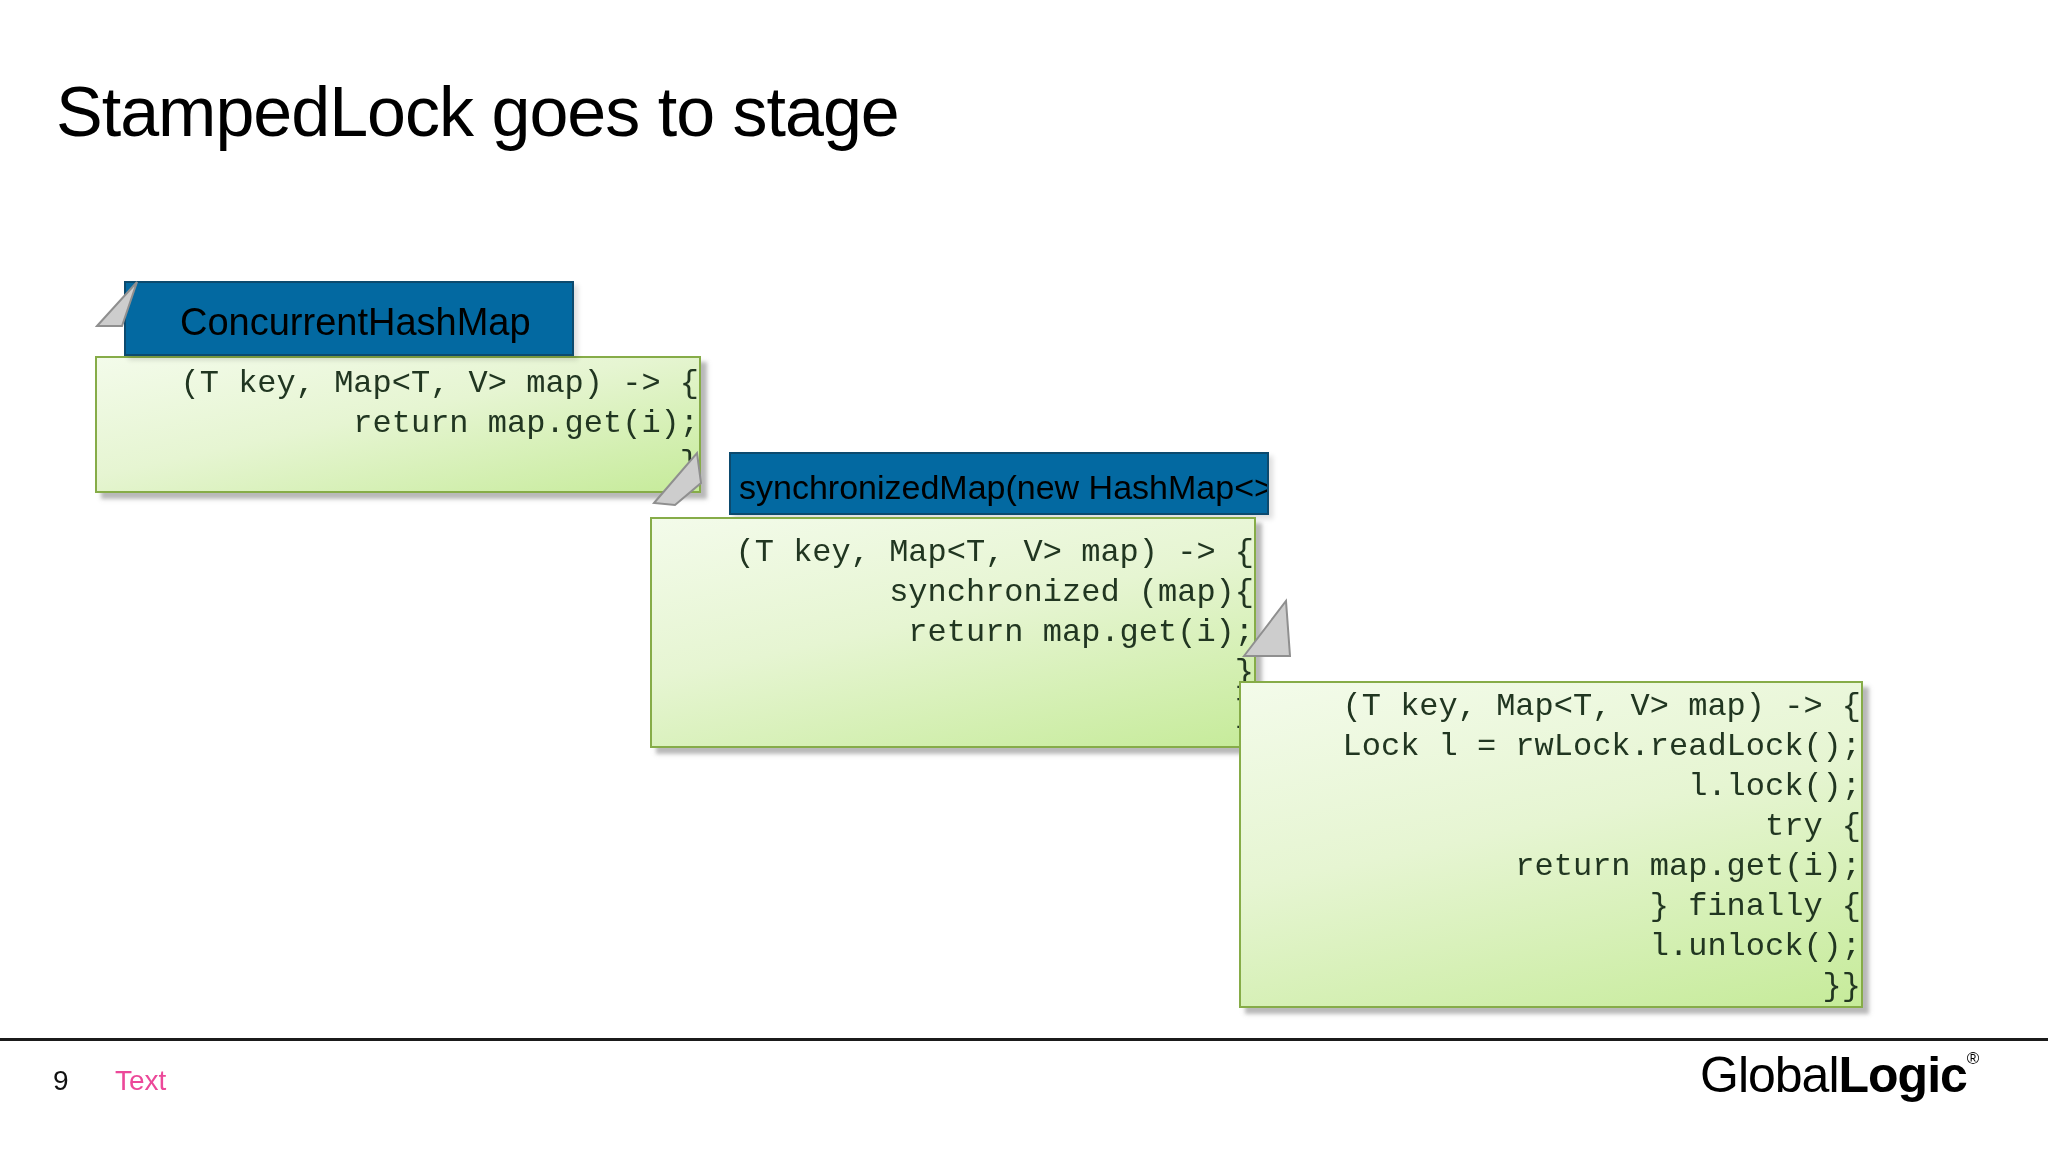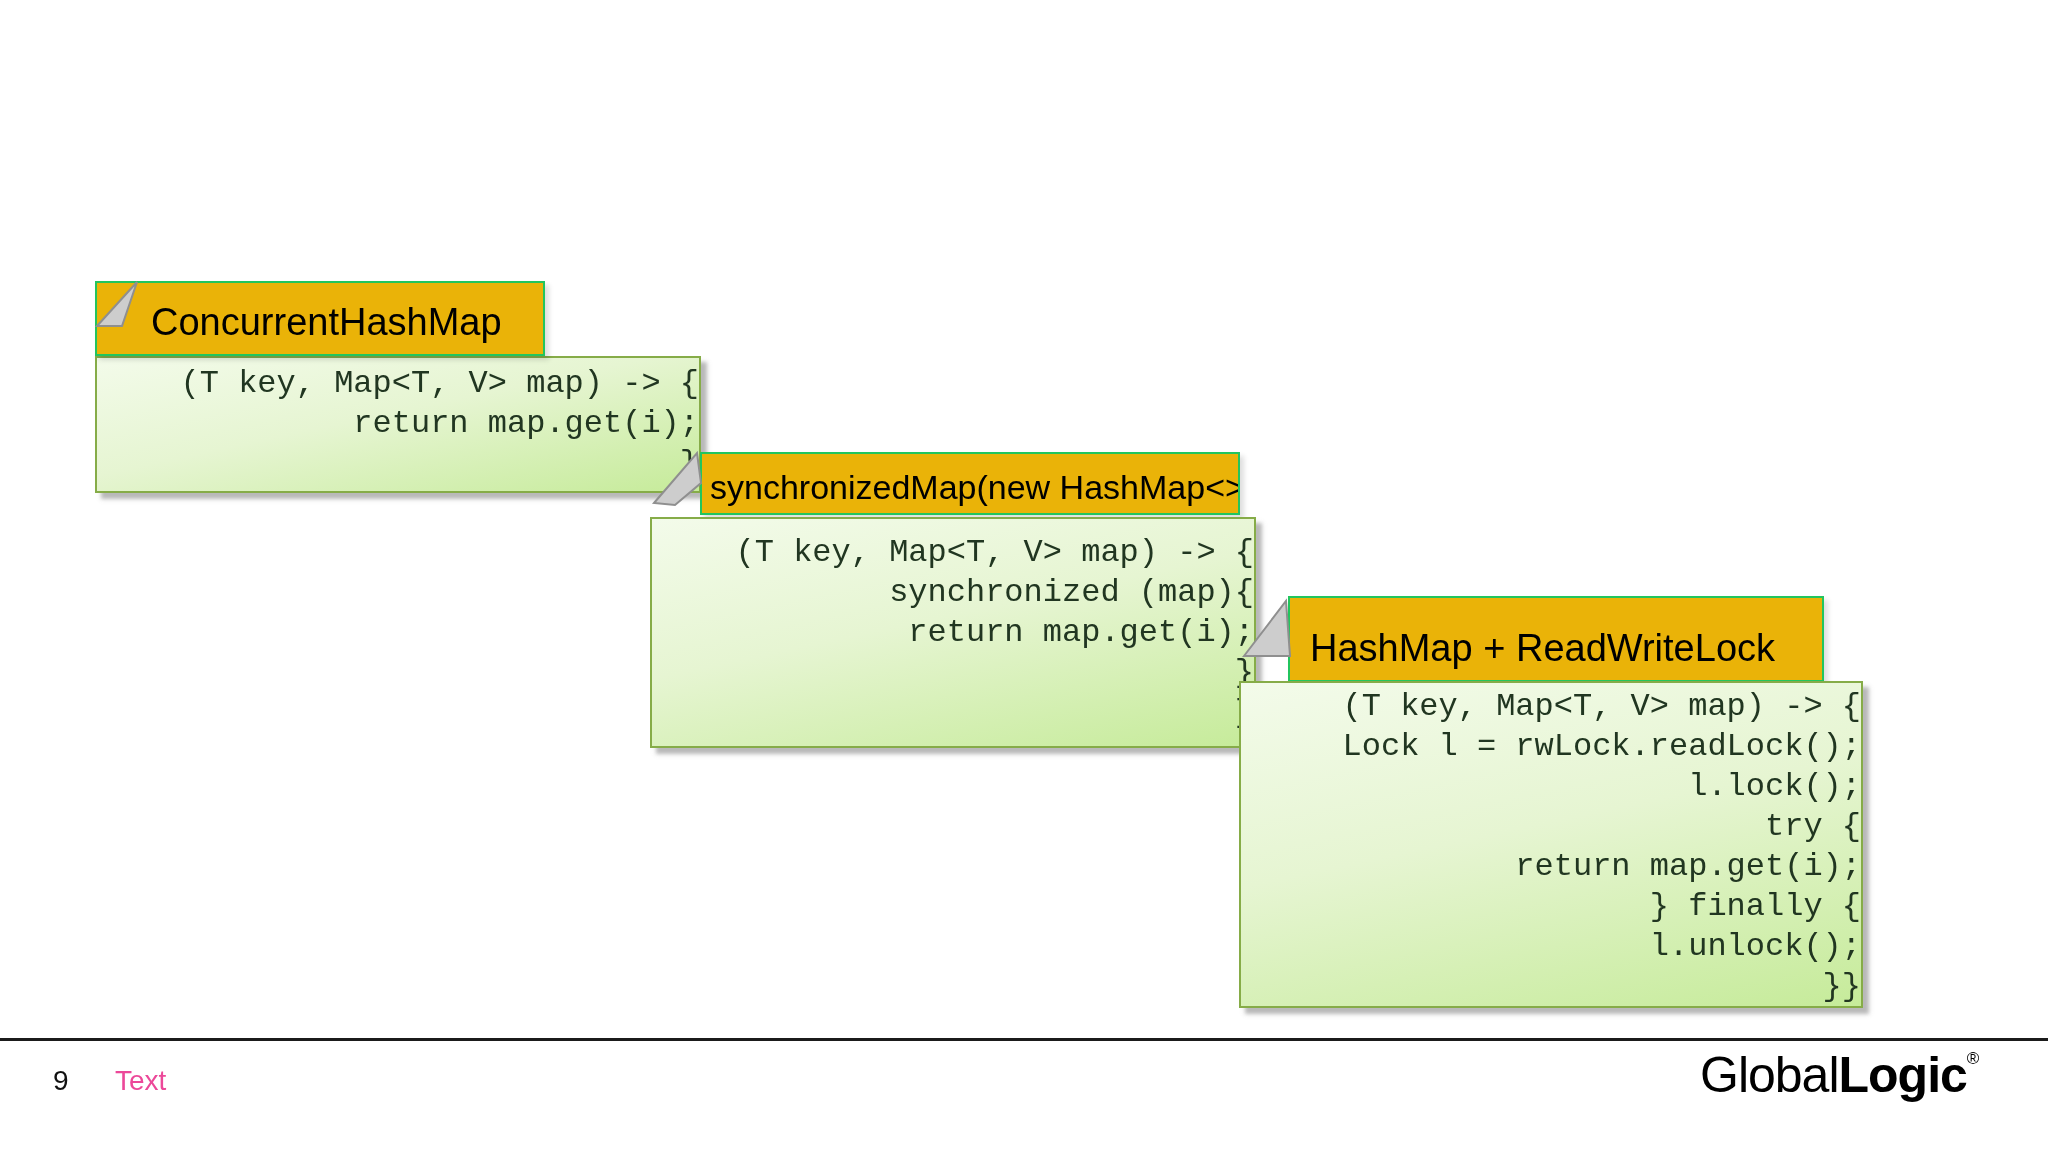--- a/index.html
+++ b/index.html
@@ -15,24 +15,24 @@
     position:absolute;left:56px;top:72px;margin:0;
     font-size:70px;font-weight:400;letter-spacing:-1px;color:#000;
   }
   .subtitle{
     position:absolute;left:54px;top:212px;margin:0;
     font-size:49px;font-weight:400;color:#000;
   }
 
   
   .plaque{
-    position:absolute;background:#eab308;border:2px solid #22c55e;
+    position:absolute;background:#0369a1;border:2px solid #0c4a6e;
     box-sizing:border-box;display:flex;align-items:flex-end;
     box-shadow:4px 4px 5px rgba(0,0,0,0.13);
-    white-space:nowrap;overflow:hidden;
+    white-space:nowrap;overflow:hidden;margin-left:29px;
   }
   .plaque-1{left:95px;top:281px;width:450px;height:75px;font-size:38px;padding:0 0 10px 54px;z-index:2;}
   .plaque-2{left:700px;top:452px;width:540px;height:63px;font-size:34px;padding:0 0 6px 8px;z-index:4;}
   .plaque-3{left:1288px;top:596px;width:536px;height:86px;font-size:38px;padding:0 0 10px 20px;z-index:6;}
   .flap{position:absolute;}
   .flap-1{left:95px;top:280px;z-index:3;}
   .flap-2{left:651px;top:450px;z-index:5;}
   .flap-3{left:1241px;top:597px;z-index:7;}
 
   
@@ -58,20 +58,21 @@
     letter-spacing:-1px;white-space:nowrap;
   }
   .logo .bold{font-weight:700;}
   .logo .reg{font-size:17px;vertical-align:28px;letter-spacing:0;}
 </style>
 </head>
 <body>
 
 <div class="slide">
 
+  <h1 class="title">StampedLock goes to stage</h1>
 
   <div class="plaque plaque-1">
     <span>ConcurrentHashMap</span>
   </div>
   <svg class="flap flap-1" width="46" height="48" viewBox="0 0 46 48">
     <polygon points="2,46 42,2 27,46" fill="#cdcdcd" stroke="#8f8f8f" stroke-width="2"></polygon>
   </svg>
   <pre class="codebox codebox-1">(T key, Map&lt;T, V&gt; map) -&gt; {
     return map.get(i);
 }</pre>
@@ -81,23 +82,20 @@
   </div>
   <svg class="flap flap-2" width="54" height="58" viewBox="0 0 54 58">
     <polygon points="3,53 46,3 50,33 24,55" fill="#cdcdcd" stroke="#8f8f8f" stroke-width="2"></polygon>
   </svg>
   <pre class="codebox codebox-2">(T key, Map&lt;T, V&gt; map) -&gt; {
     synchronized (map){
         return map.get(i);
     }
 }</pre>
 
-  <div class="plaque plaque-3">
-    <span>HashMap + ReadWriteLock</span>
-  </div>
   <svg class="flap flap-3" width="52" height="62" viewBox="0 0 52 62">
     <polygon points="3,59 45,4 49,59" fill="#cdcdcd" stroke="#8f8f8f" stroke-width="2"></polygon>
   </svg>
   <pre class="codebox codebox-3">(T key, Map&lt;T, V&gt; map) -&gt; {
  Lock l = rwLock.readLock();
  l.lock();
  try {
     return map.get(i);
  } finally {
     l.unlock();

